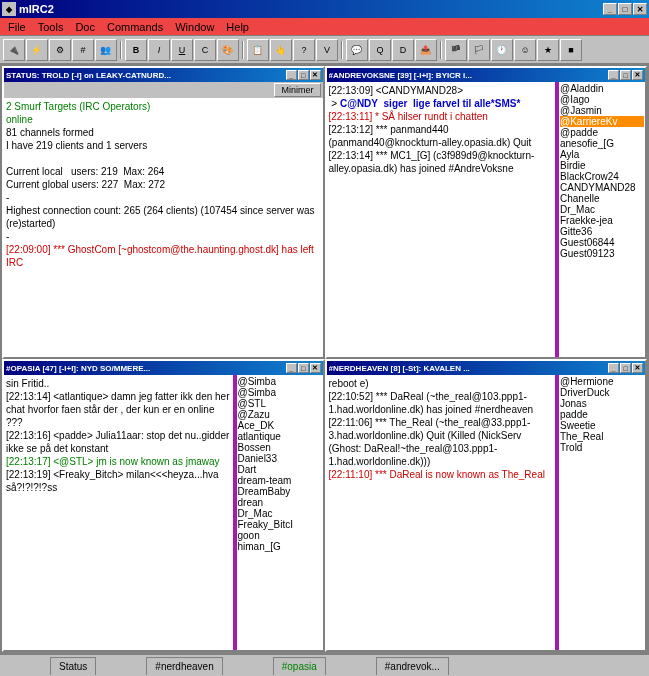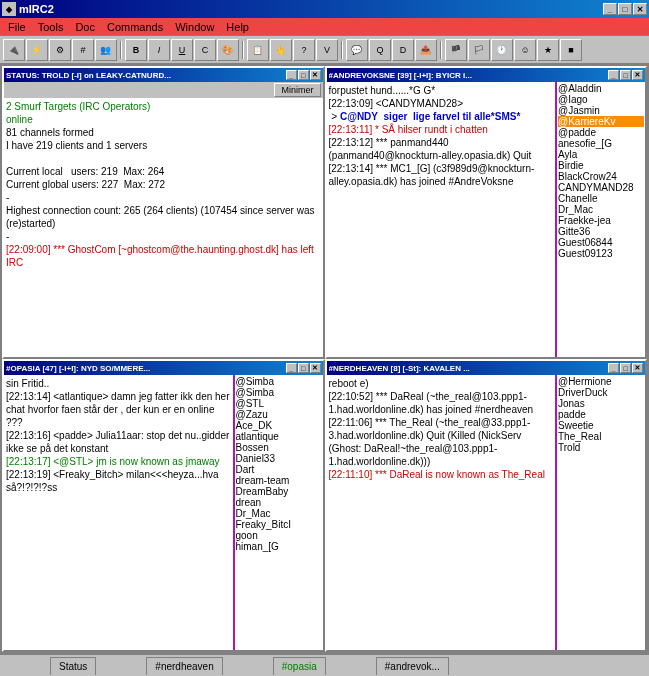--- a/index.html
+++ b/index.html
@@ -165,21 +165,21 @@
     .chat-area {
       flex: 1;
       overflow-y: auto;
       padding: 2px;
       font-size: 10px;
       background: white;
       line-height: 1.3;
     }
     .user-list {
       width: 90px;
-      border-left: 2px solid #a21caf;
+      border-left: 4px solid #a21caf;
       background: white;
       overflow-y: auto;
       padding: 1px;
       font-size: 10px;
     }
 
     
     .color-green { color: #008000; }
     .color-red { color: #cc0000; }
     .color-blue { color: #0000cc; }
@@ -331,21 +331,20 @@
     <div class="sub-title-bar">
       <span style="font-size:8px; overflow:hidden; white-space:nowrap;">#ANDREVOKSNE [39] [-I+I]: BYICR i...</span>
       <div class="sub-title-controls">
         <div class="sub-title-btn">_</div>
         <div class="sub-title-btn">□</div>
         <div class="sub-title-btn">✕</div>
       </div>
     </div>
     <div class="sub-content">
       <div class="chat-area">
-        <div>forpustet hund......*G G*</div>
         <div>[22:13:09] &lt;CANDYMAND28&gt;<br>&nbsp;&gt; <b class="color-blue">C@NDY&nbsp;&nbsp;siger&nbsp;&nbsp;lige farvel til alle*SMS*</b></div>
         <div class="color-red">[22:13:11] * SÅ hilser rundt i chatten</div>
         <div>[22:13:12] *** panmand440 (panmand40@knockturn-alley.opasia.dk) Quit</div>
         <div>[22:13:14] *** MC1_[G] (c3f989d9@knockturn-alley.opasia.dk) has joined #AndreVoksne</div>
       </div>
       <div class="user-list">
         <div>@Aladdin</div>
         <div>@Iago</div>
         <div>@Jasmin</div>
         <div class="user-highlight">@KarriereKv</div>

